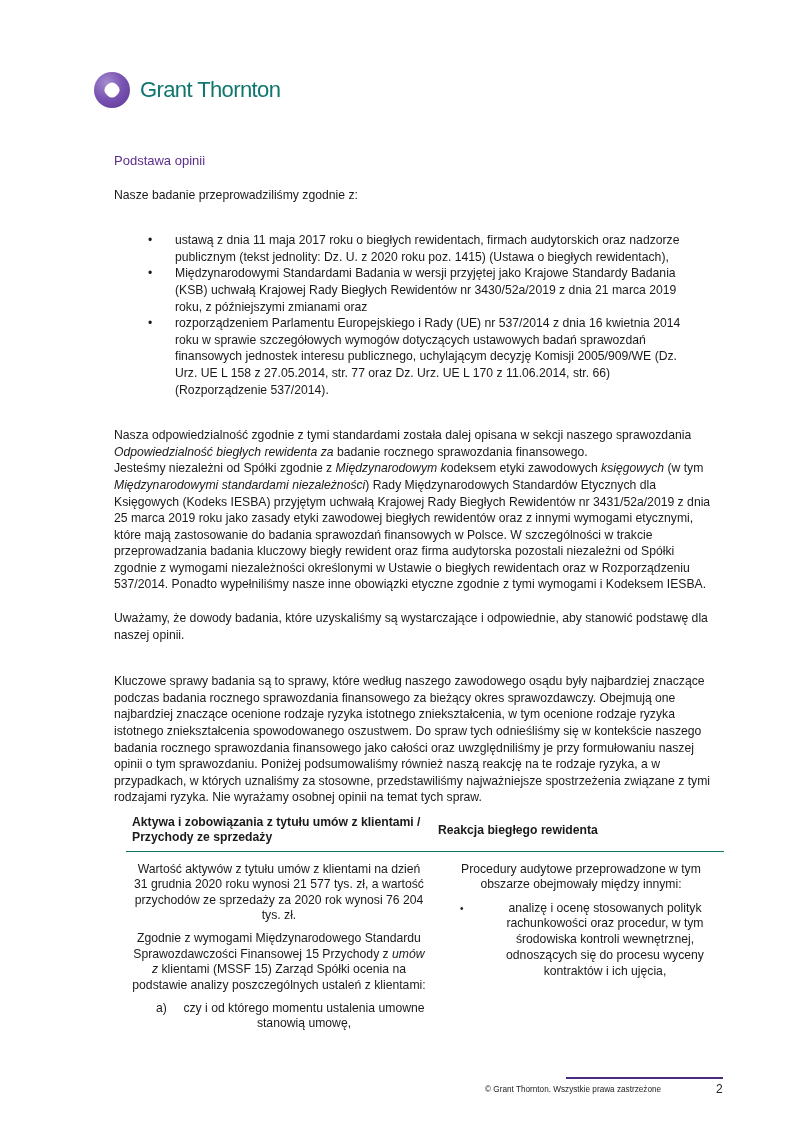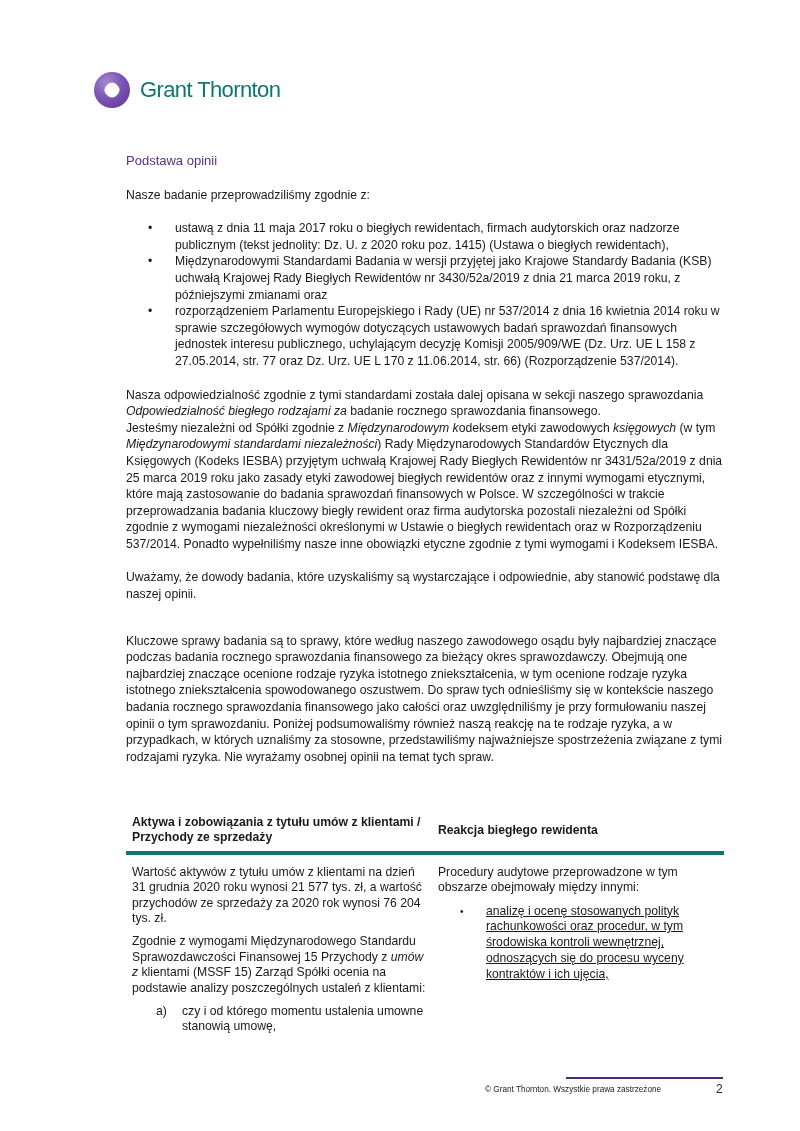--- a/index.html
+++ b/index.html
@@ -5,41 +5,41 @@
   html, body { margin: 0; padding: 0; background: #ffffff; }
   body { width: 800px; height: 1131px; position: relative; overflow: hidden;
          font-family: "Liberation Sans", sans-serif; color: #1a1a1a; }
   .logo { position: absolute; left: 94px; top: 72px; display: flex; align-items: center; }
   .logo-mark { width: 36px; height: 36px; border-radius: 50%;
                background: radial-gradient(circle at 35% 30%, #a58bd0 0%, #7b55b3 45%, #5a3594 100%);
                position: relative; }
   .logo-mark::after { content: ""; position: absolute; left: 11px; top: 11px; width: 14px; height: 14px;
                       background: #fff; border-radius: 50%; transform: rotate(45deg); border-radius: 40%; }
   .logo-text { margin-left: 10px; font-size: 22px; letter-spacing: -0.6px; color: #0f766e; }
-  .content { position: absolute; left: 126px; top: 153px; width: 600px; font-size: 12.2px; line-height: 16.6px; }
+  .content { position: absolute; left: 114px; top: 153px; width: 600px; font-size: 12.2px; line-height: 16.6px; }
   h2 { font-weight: normal; color: #5b2d8e; font-size: 13px; margin: 0; }
   p { margin: 0; }
   .gap-l { height: 17px; }
   .gap-m { height: 13px; }
-  ul.bullets { list-style: none; margin: 0; padding: 0; }
+  ul.bullets { list-style: none; margin: 12px; padding: 0; }
   ul.bullets li { position: relative; padding-left: 49px; }
   ul.bullets li::before { content: "•"; position: absolute; left: 22px; top: 0; }
   .table { position: absolute; left: 126px; top: 815px; width: 598px; font-size: 12.2px; line-height: 15.4px; }
-  .thead { display: flex; border-bottom: 4px solid #0f766e; padding-bottom: 5px; }
+  .thead { display: flex; border-bottom: 1px solid #0f766e; padding-bottom: 5px; }
   .th { font-weight: bold; color: #1a1a1a; }
   .th1 { width: 302px; padding-left: 6px; }
   .th2 { width: 290px; padding-left: 8px; align-self: center; }
-  .tbody { display: flex; padding-top: 10px; }
+  .tbody { display: flex; padding-top: 10px; text-align: center; }
   .td1 { width: 298px; padding-left: 6px; }
   .td2 { width: 290px; padding-left: 12px; }
   .td1 p + p { margin-top: 8px; }
   ol.alpha { list-style: none; margin: 8px 0 0 0; padding: 0; }
   ol.alpha li { position: relative; padding-left: 50px; }
   ol.alpha li .marker { position: absolute; left: 24px; }
-  ul.tb { list-style: none; margin: 8px 0 0 0; padding: 0; text-decoration: underline; }
+  ul.tb { list-style: none; margin: 8px 0 0 0; padding: 0; }
   ul.tb li { position: relative; padding-left: 48px; line-height: 15.8px; }
   ul.tb li::before { content: "•"; position: absolute; left: 22px; font-size: 10px; }
   .footer-line { position: absolute; left: 566px; top: 1077px; width: 157px; height: 2px; background: #4b2a7d; }
   .footer-text { position: absolute; left: 485px; top: 1085px; font-size: 8.2px; color: #222; }
   .page-num { position: absolute; left: 716px; top: 1082px; font-size: 12px; color: #222; }
 </style>
 </head>
 <body>
 
 <div class="logo">
@@ -51,21 +51,21 @@
   <h2>Podstawa opinii</h2>
   <div class="gap-l"></div>
   <p>Nasze badanie przeprowadziliśmy zgodnie z:</p>
   <div class="gap-l"></div>
   <ul class="bullets">
     <li>ustawą z dnia 11 maja 2017 roku o biegłych rewidentach, firmach audytorskich oraz nadzorze publicznym (tekst jednolity: Dz. U. z 2020 roku poz. 1415) (Ustawa o biegłych rewidentach),</li>
     <li>Międzynarodowymi Standardami Badania w wersji przyjętej jako Krajowe Standardy Badania (KSB) uchwałą Krajowej Rady Biegłych Rewidentów nr 3430/52a/2019 z dnia 21 marca 2019 roku, z późniejszymi zmianami oraz</li>
     <li>rozporządzeniem Parlamentu Europejskiego i Rady (UE) nr 537/2014 z dnia 16 kwietnia 2014 roku w sprawie szczegółowych wymogów dotyczących ustawowych badań sprawozdań finansowych jednostek interesu publicznego, uchylającym decyzję Komisji 2005/909/WE (Dz. Urz. UE L 158 z 27.05.2014, str. 77 oraz Dz. Urz. UE L 170 z 11.06.2014, str. 66) (Rozporządzenie 537/2014).</li>
   </ul>
   <div class="gap-l"></div>
-  <p><span>Nasza odpowiedzialność zgodnie z tymi standardami została dalej opisana w sekcji naszego sprawozdania </span><i>Odpowiedzialność biegłego rodzajami za</i><span> badanie rocznego sprawozdania finansowego.</span></p>
+  <p><span>Nasza odpowiedzialność zgodnie z tymi standardami została dalej opisana w sekcji naszego sprawozdania </span><i>Odpowiedzialność biegłych rewidenta za</i><span> badanie rocznego sprawozdania finansowego.</span></p>
   <p><span>Jesteśmy niezależni od Spółki zgodnie z </span><i>Międzynarodowym k</i><span>odeksem etyki zawodowych </span><i>księgowych</i><span> (w tym </span><i>Międzynarodowymi standardami niezależności</i><span>) Rady Międzynarodowych Standardów Etycznych dla Księgowych (Kodeks IESBA) przyjętym uchwałą Krajowej Rady Biegłych Rewidentów nr 3431/52a/2019 z dnia 25 marca 2019 roku jako zasady etyki zawodowej biegłych rewidentów oraz z innymi wymogami etycznymi, które mają zastosowanie do badania sprawozdań finansowych w Polsce. W szczególności w trakcie przeprowadzania badania kluczowy biegły rewident oraz firma audytorska pozostali niezależni od Spółki zgodnie z wymogami niezależności określonymi w Ustawie o biegłych rewidentach oraz w Rozporządzeniu 537/2014. Ponadto wypełniliśmy nasze inne obowiązki etyczne zgodnie z tymi wymogami i Kodeksem IESBA.</span></p>
   <div class="gap-l"></div>
   <p>Uważamy, że dowody badania, które uzyskaliśmy są wystarczające i odpowiednie, aby stanowić podstawę dla naszej opinii.</p>
   <div class="gap-m"></div>
   <div class="gap-l"></div>
   <p>Kluczowe sprawy badania są to sprawy, które według naszego zawodowego osądu były najbardziej znaczące podczas badania rocznego sprawozdania finansowego za bieżący okres sprawozdawczy. Obejmują one najbardziej znaczące ocenione rodzaje ryzyka istotnego zniekształcenia, w tym ocenione rodzaje ryzyka istotnego zniekształcenia spowodowanego oszustwem. Do spraw tych odnieśliśmy się w kontekście naszego badania rocznego sprawozdania finansowego jako całości oraz uwzględniliśmy je przy formułowaniu naszej opinii o tym sprawozdaniu. Poniżej podsumowaliśmy również naszą reakcję na te rodzaje ryzyka, a w przypadkach, w których uznaliśmy za stosowne, przedstawiliśmy najważniejsze spostrzeżenia związane z tymi rodzajami ryzyka. Nie wyrażamy osobnej opinii na temat tych spraw.</p>
 </div>
 
 <div class="table">
   <div class="thead">

